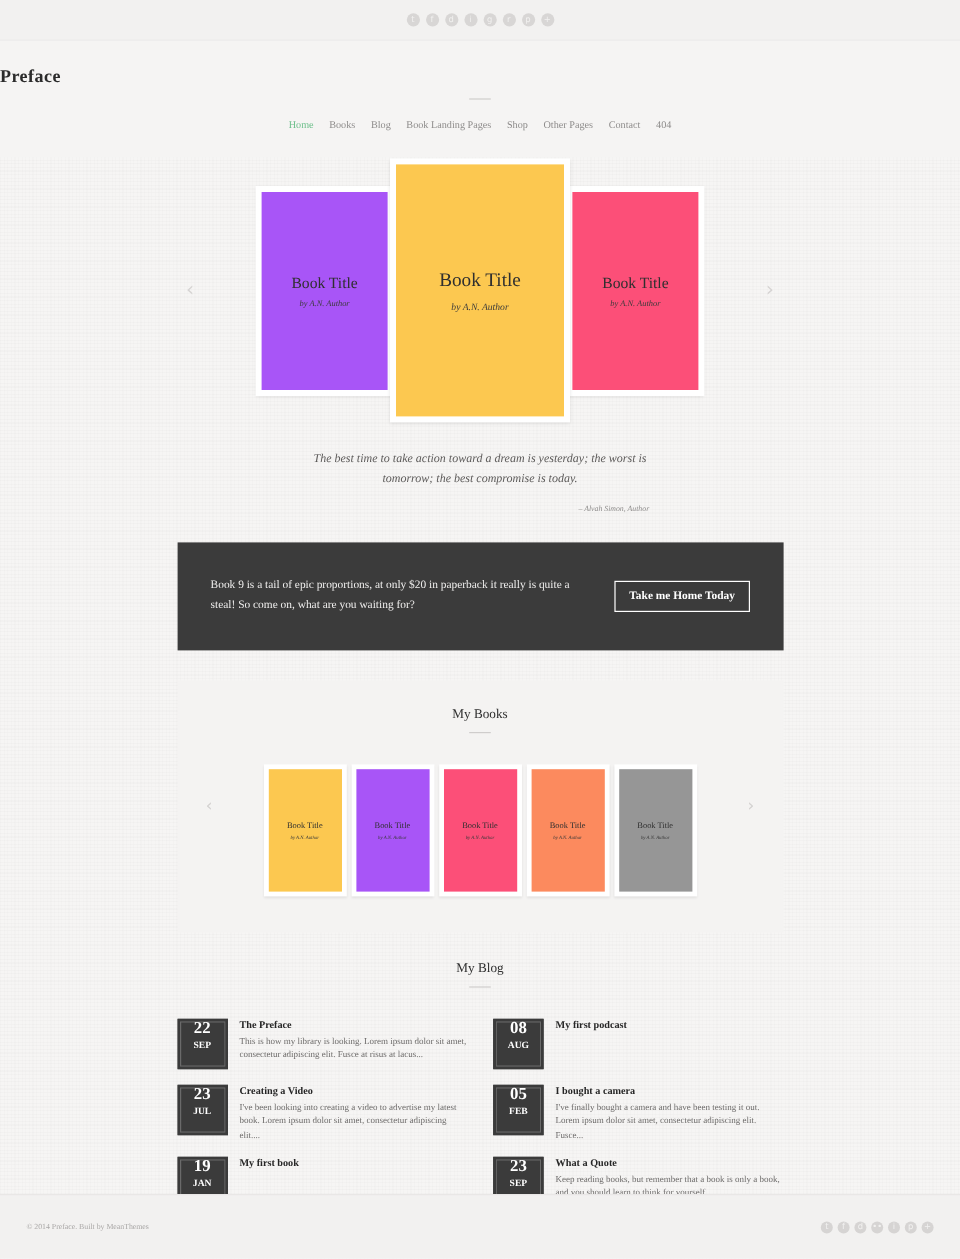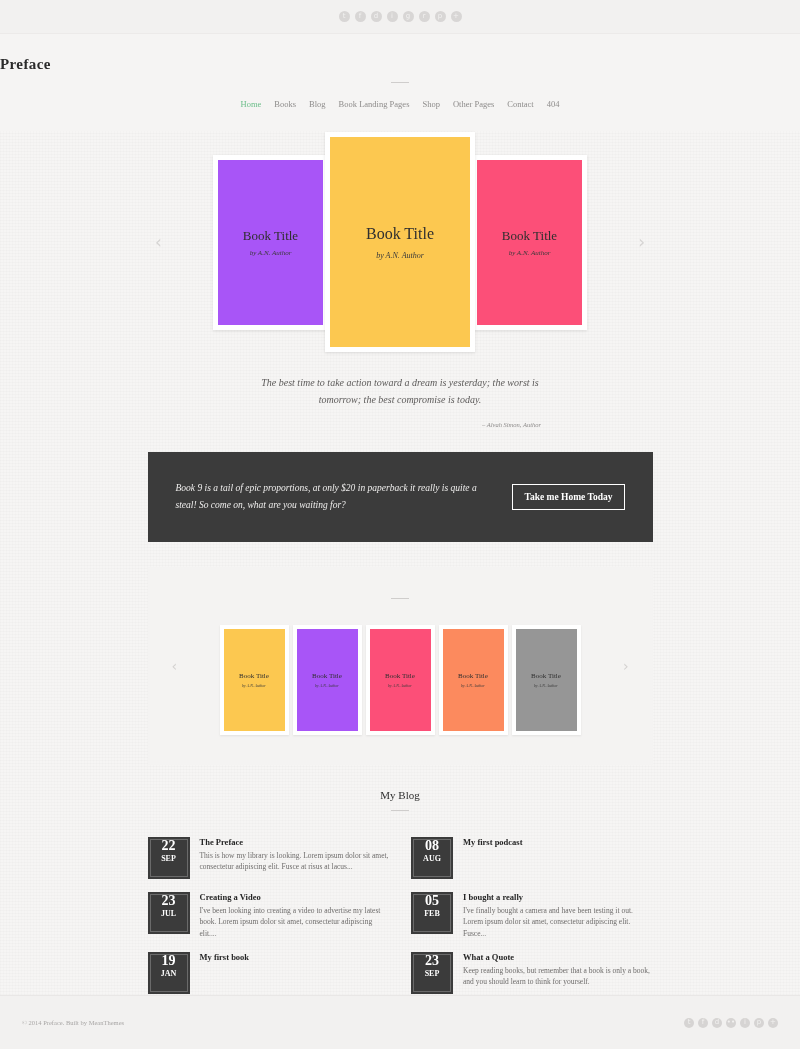--- a/index.html
+++ b/index.html
@@ -125,21 +125,20 @@
   .cta-wrap { padding: 18px 0 0; display: flex; justify-content: center; }
   .cta {
     width: 505px; min-height: 90px;
     background: #3b3b3b;
     display: flex; align-items: center; justify-content: space-between;
     padding: 0 28px;
   }
   .cta-text {
     color: #efeeed; font-size: 9.5px; line-height: 1.75;
     max-width: 310px;
-    font-style: italic;
   }
   .cta-btn {
     border: 1.5px solid #ffffff;
     padding: 7px 11px;
     color: #ffffff; font-size: 9.5px; font-weight: bold;
     background: transparent;
     font-family: "Liberation Serif", serif;
     cursor: pointer;
     white-space: nowrap;
     box-shadow: inset 0 0 0 1.5px #3b3b3b;
@@ -283,20 +282,21 @@
 
   <div class="cta-wrap">
     <div class="cta">
       <div class="cta-text">Book 9 is a tail of epic proportions, at only $20 in paperback it really is quite a steal! So come on, what are you waiting for?</div>
       <button class="cta-btn">Take me Home Today</button>
     </div>
   </div>
 
   <div class="books-section">
     <div class="books-inner">
+      <div class="sec-title">My Books</div>
       <div class="rule"></div>
       <div class="mini-arrow l">‹</div>
       <div class="books-row" id="mini-books">
           <div class="minicard">
             <div class="miniface" style="background: rgb(252, 200, 80);">
               <div class="bt">Book Title</div>
               <div class="ba">by A.N. Author</div>
             </div>
           </div>
           <div class="minicard">
@@ -360,21 +360,21 @@
             <div class="post-title">Creating a Video</div>
             <div class="post-ex">I've been looking into creating a video to advertise my latest book. Lorem ipsum dolor sit amet, consectetur adipiscing elit....</div>
           </div>
         </div>
         <div class="post">
           <div class="datebox">
             <div class="d">05</div>
             <div class="m">FEB</div>
           </div>
           <div class="post-body">
-            <div class="post-title">I bought a really</div>
+            <div class="post-title">I bought a camera</div>
             <div class="post-ex">I've finally bought a camera and have been testing it out. Lorem ipsum dolor sit amet, consectetur adipiscing elit. Fusce...</div>
           </div>
         </div>
         <div class="post">
           <div class="datebox">
             <div class="d">19</div>
             <div class="m">JAN</div>
           </div>
           <div class="post-body">
             <div class="post-title">My first book</div>

